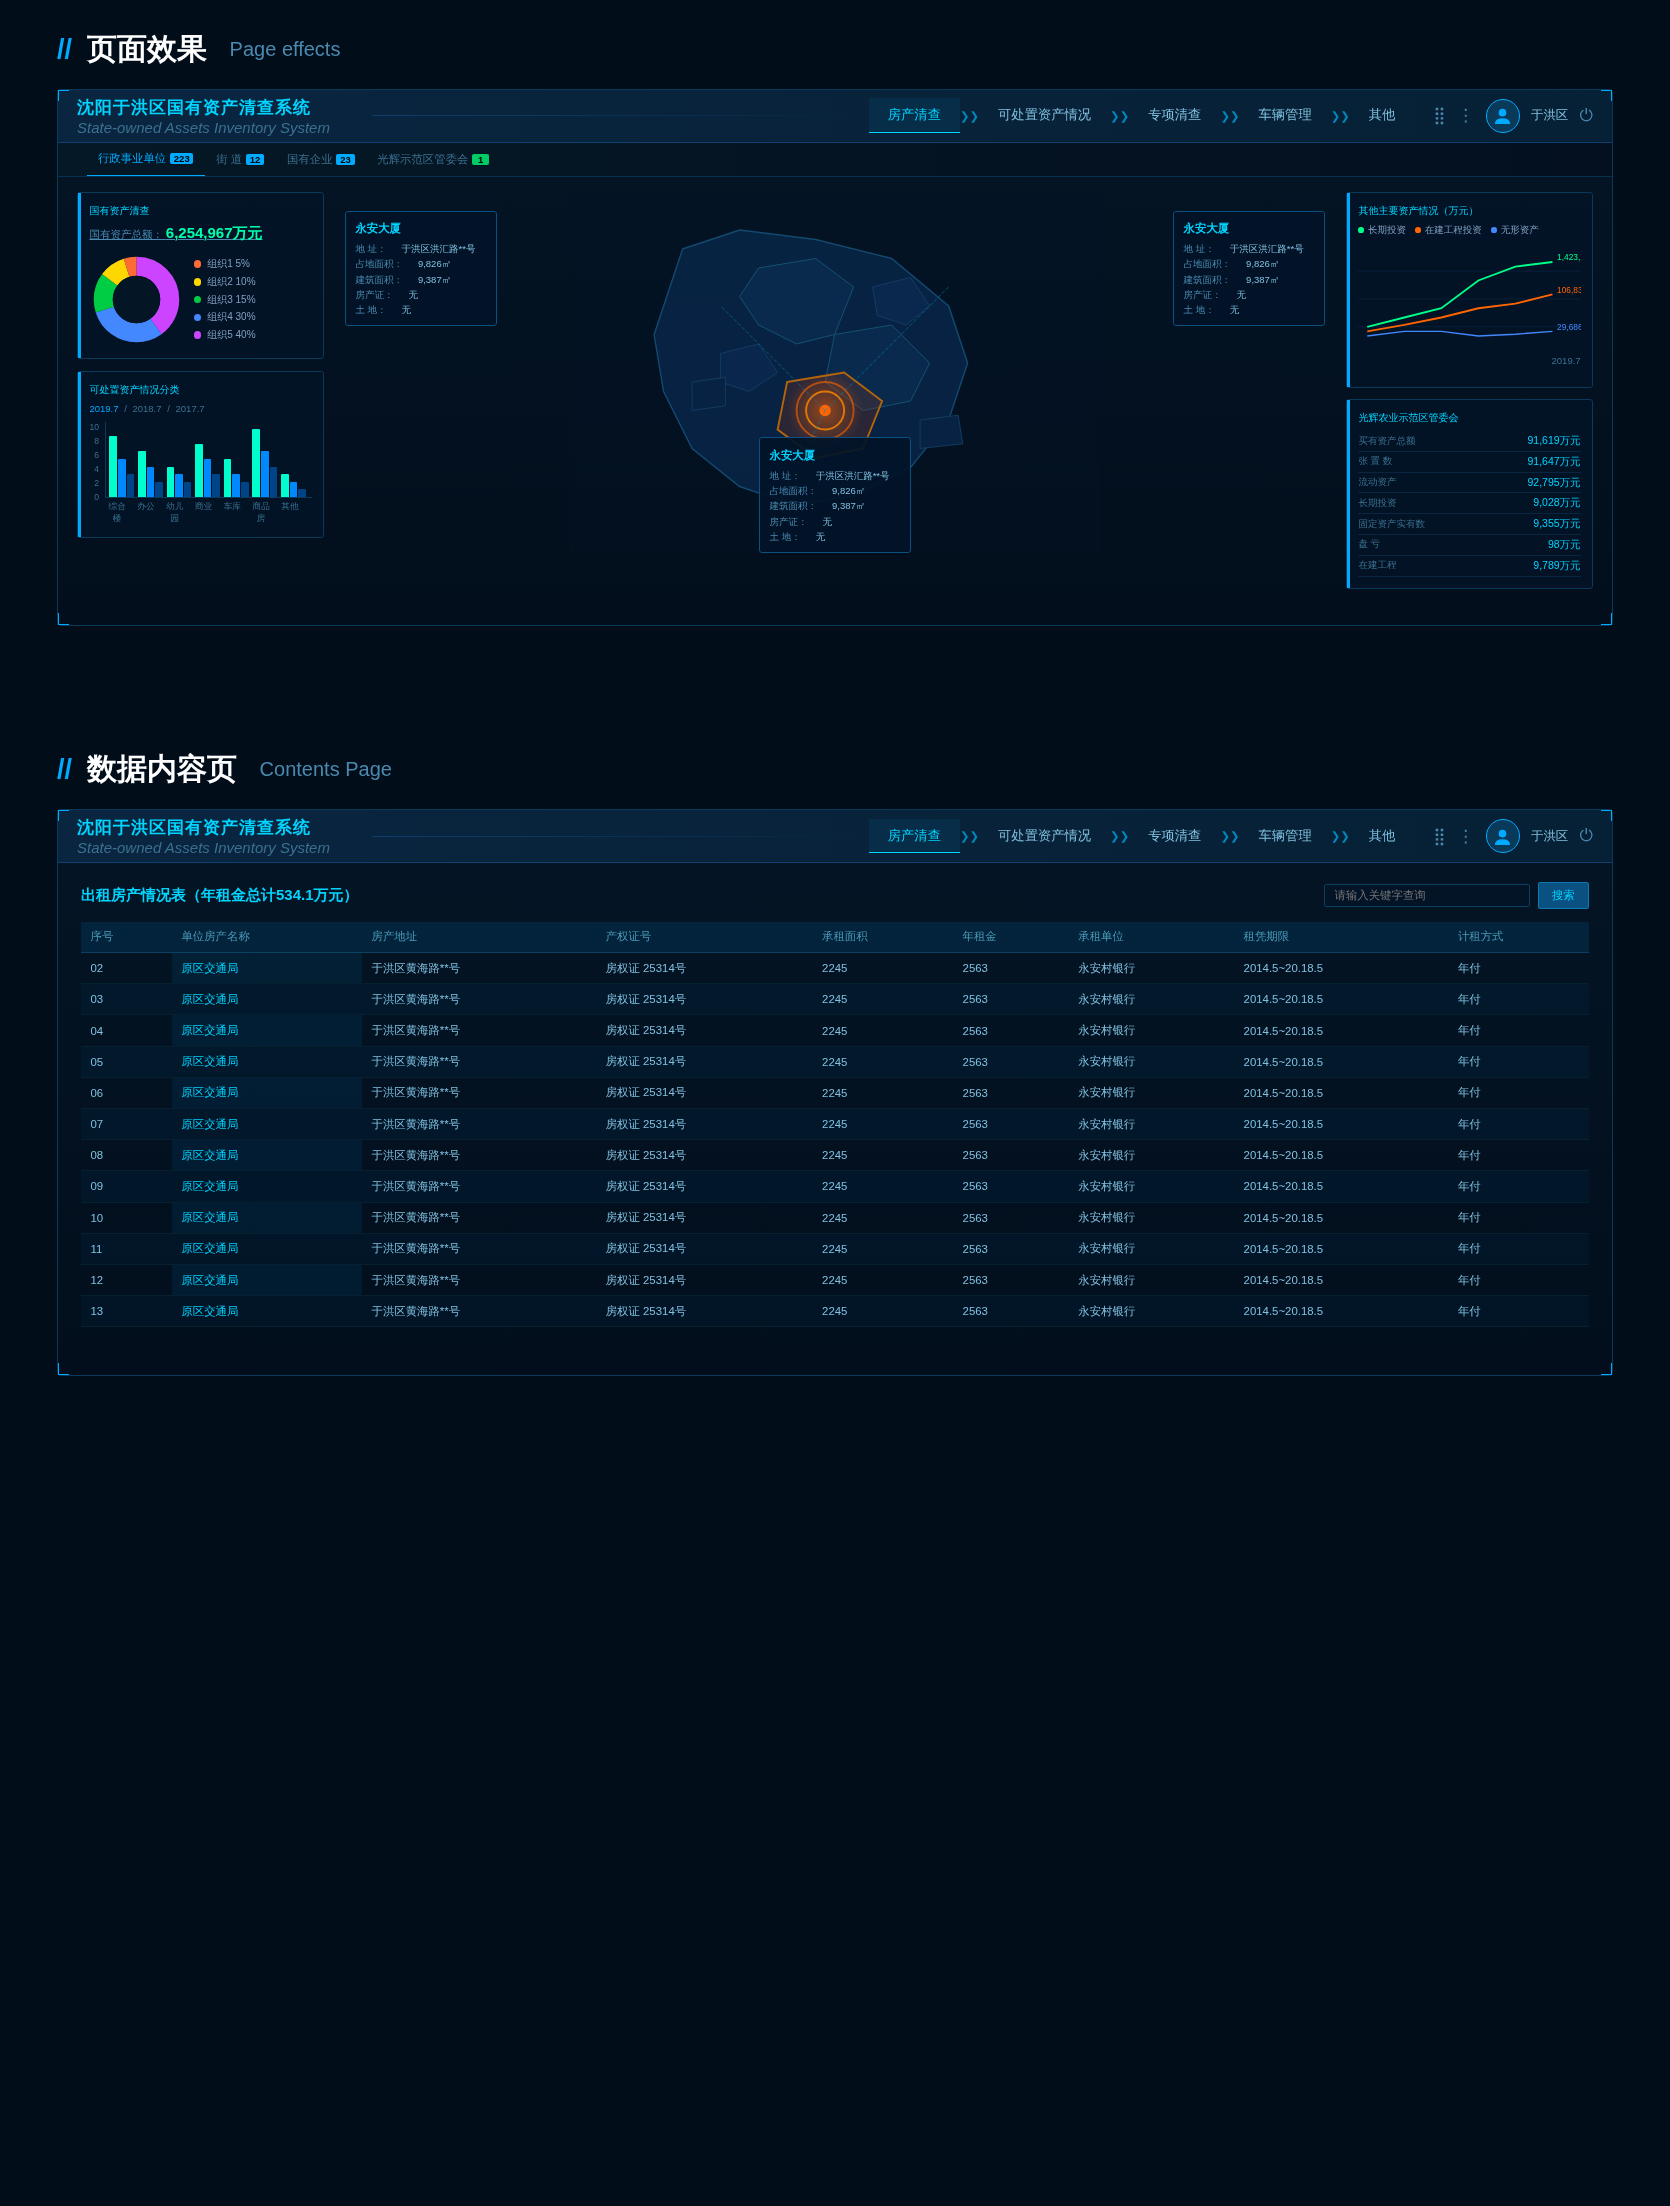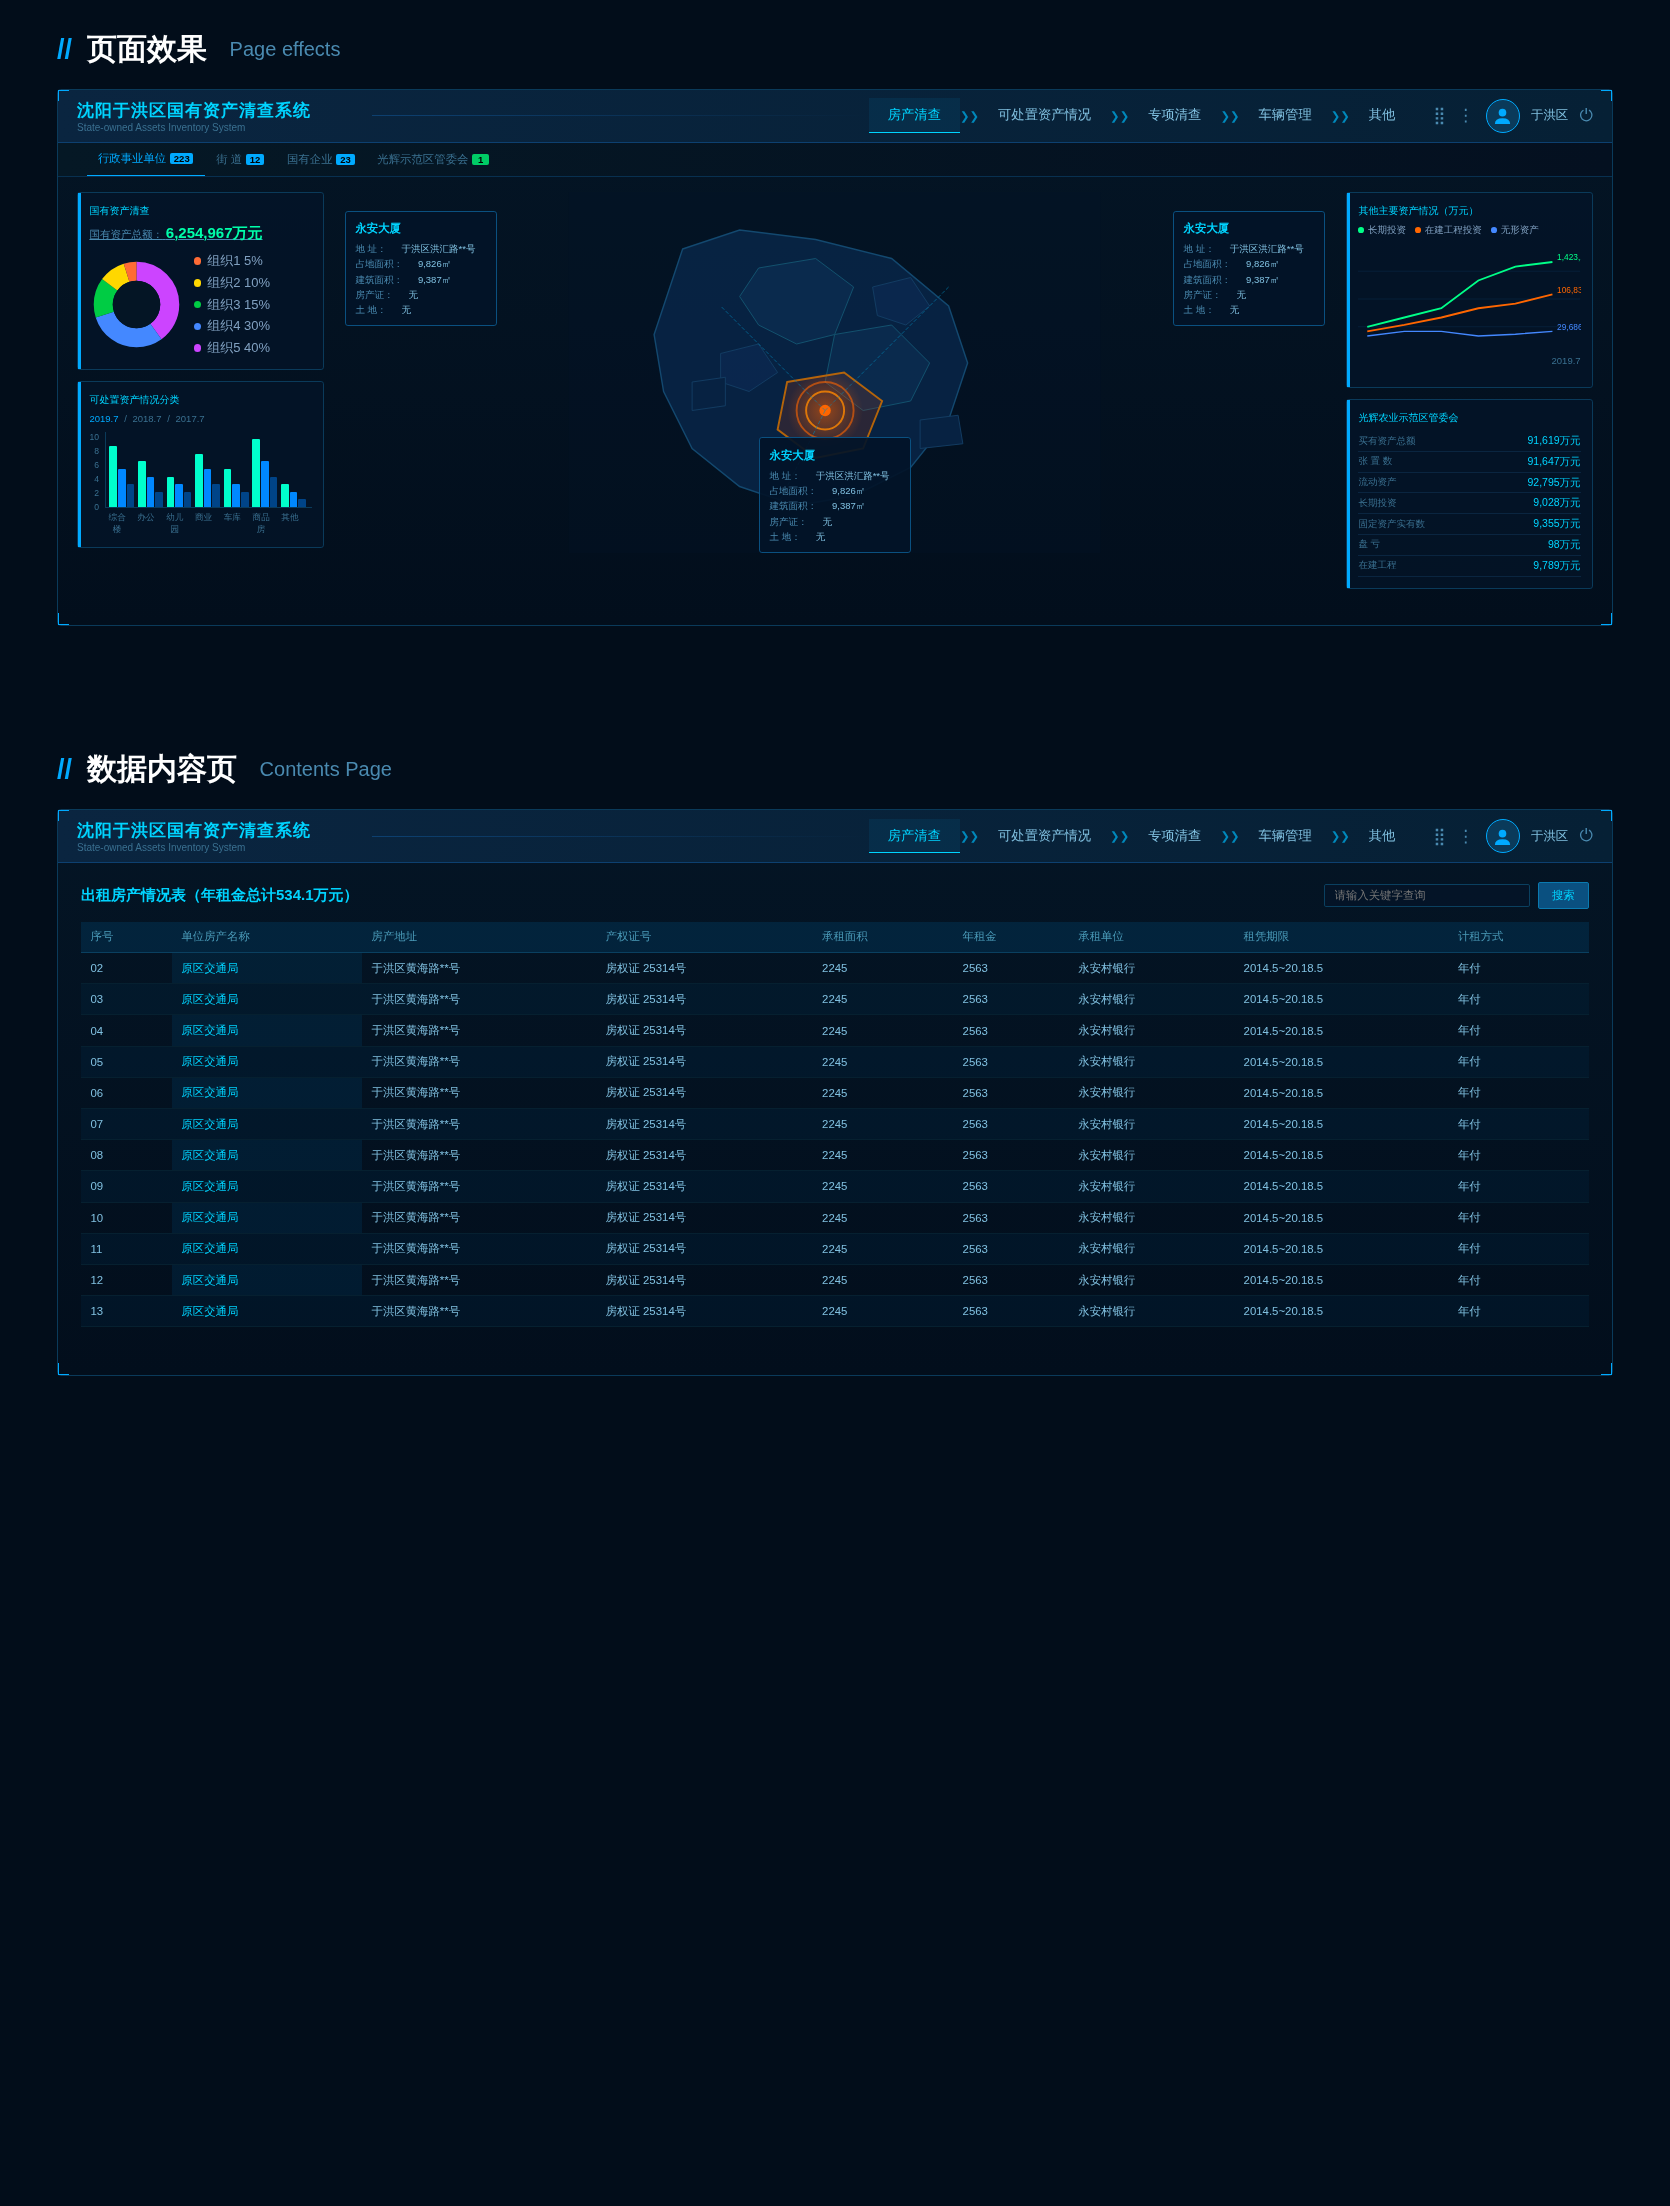--- a/index.html
+++ b/index.html
@@ -60,21 +60,22 @@
       min-width: 266px;
     }
     .system-title-cn {
       color: #00d4ff;
       font-size: 17px;
       font-weight: bold;
       letter-spacing: 1px;
     }
     .system-title-en {
       color: #3a7090;
-      font-size: 10px;
+      font-size: 15px;
+      font-style: italic;
     }
     .nav-divider-line {
       flex: 1;
       height: 1px;
       background: linear-gradient(90deg, #0d4070, transparent);
     }
     .nav-menu {
       display: flex;
       gap: 0;
       align-items: center;
@@ -230,21 +231,21 @@
     }
     .pie-legend {
       display: flex;
       flex-direction: column;
       gap: 3.8px;
     }
     .legend-item {
       display: flex;
       align-items: center;
       gap: 5.7px;
-      font-size: 13px;
+      font-size: 10px;
       color: #80a0c0;
     }
     .legend-dot {
       width: 7.6px;
       height: 7.6px;
       border-radius: 50%;
       flex-shrink: 0;
     }
 
     

